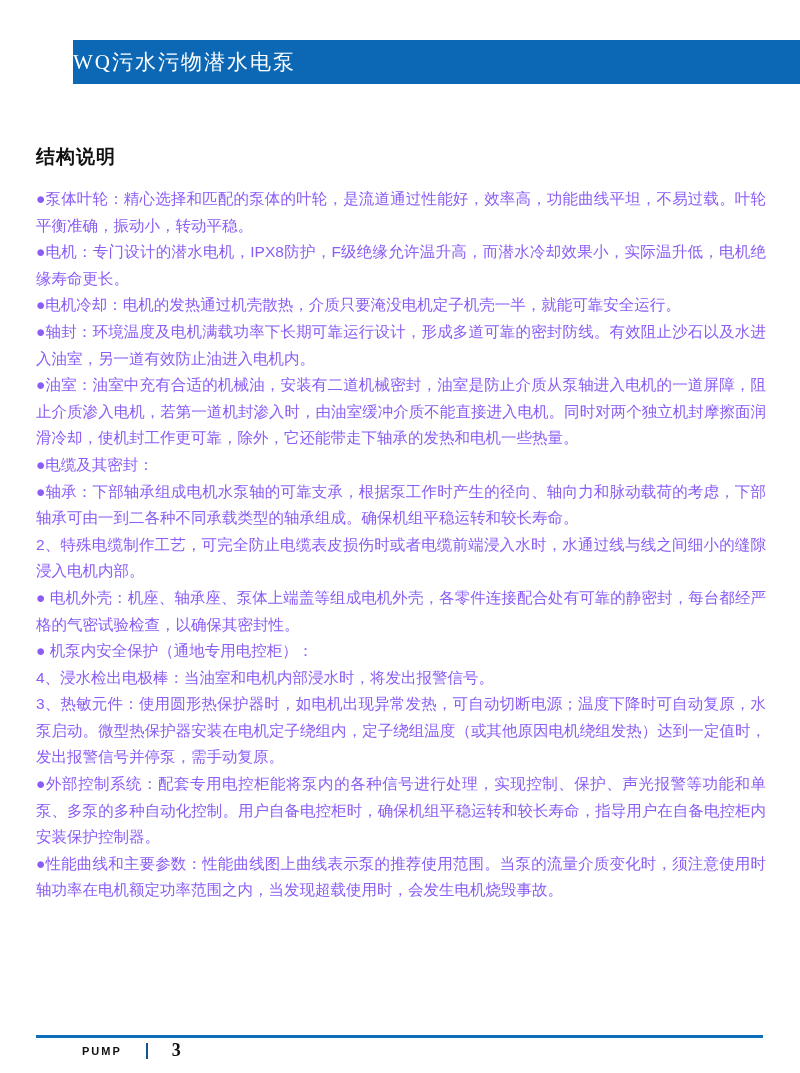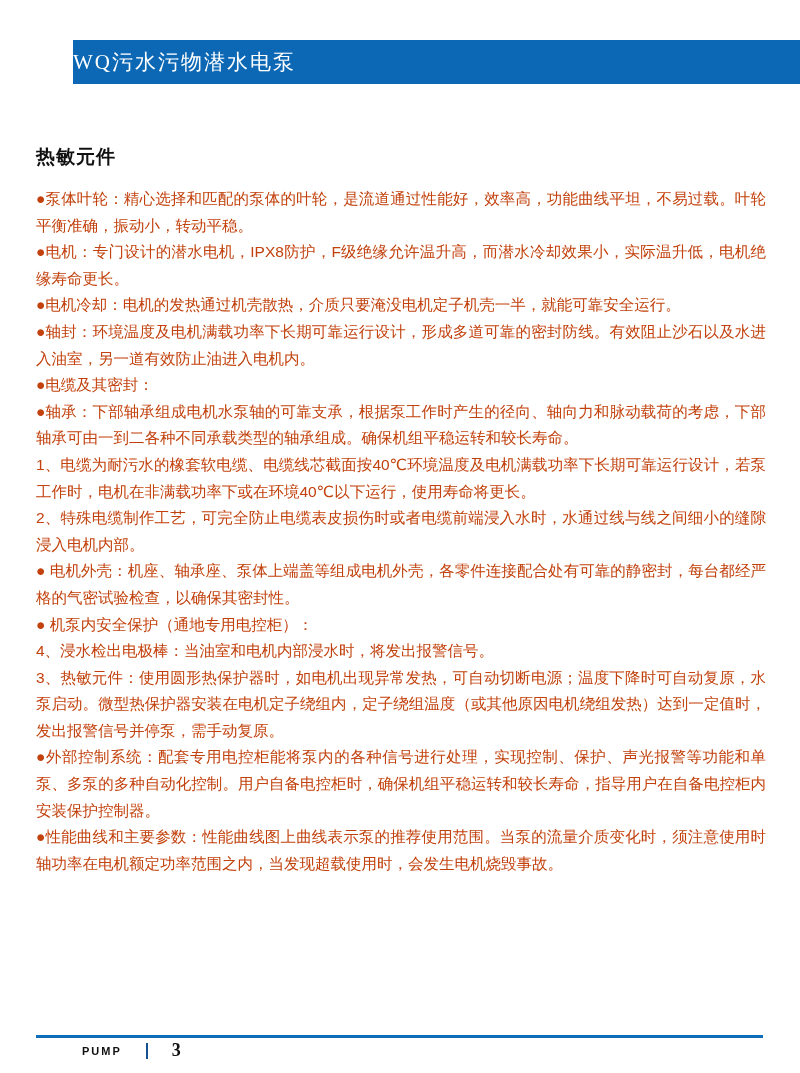--- a/index.html
+++ b/index.html
@@ -50,21 +50,21 @@
     font-weight: bold;
     color: #111111;
     letter-spacing: 1px;
     margin: 0 0 16px 0;
   }
   .para {
     font-size: 15.5px;
     line-height: 26.6px;
     text-align: justify;
     text-justify: inter-ideograph;
-    color: #c2410c;
+    color: #8b5cf6;
     margin: 0;
   }
   
   .footer-line {
     position: absolute;
     left: 36px;
     top: 1035px;
     width: 727px;
     height: 3px;
     background: #0e6db8;
@@ -100,29 +100,29 @@
 </head>
 <body>
 
 <div class="page">
 
   <div class="header-bar">
     <span class="header-title">WQ污水污物潜水电泵</span>
   </div>
 
   <div class="content">
-    <h1 class="section-heading">热敏元件</h1>
+    <h1 class="section-heading">结构说明</h1>
 
     <p class="para">●泵体叶轮：精心选择和匹配的泵体的叶轮，是流道通过性能好，效率高，功能曲线平坦，不易过载。叶轮平衡准确，振动小，转动平稳。</p>
     <p class="para">●电机：专门设计的潜水电机，IPX8防护，F级绝缘允许温升高，而潜水冷却效果小，实际温升低，电机绝缘寿命更长。</p>
     <p class="para">●电机冷却：电机的发热通过机壳散热，介质只要淹没电机定子机壳一半，就能可靠安全运行。</p>
     <p class="para">●轴封：环境温度及电机满载功率下长期可靠运行设计，形成多道可靠的密封防线。有效阻止沙石以及水进入油室，另一道有效防止油进入电机内。</p>
+    <p class="para">●油室：油室中充有合适的机械油，安装有二道机械密封，油室是防止介质从泵轴进入电机的一道屏障，阻止介质渗入电机，若第一道机封渗入时，由油室缓冲介质不能直接进入电机。同时对两个独立机封摩擦面润滑冷却，使机封工作更可靠，除外，它还能带走下轴承的发热和电机一些热量。</p>
     <p class="para">●电缆及其密封：</p>
     <p class="para">●轴承：下部轴承组成电机水泵轴的可靠支承，根据泵工作时产生的径向、轴向力和脉动载荷的考虑，下部轴承可由一到二各种不同承载类型的轴承组成。确保机组平稳运转和较长寿命。</p>
-    <p class="para">1、电缆为耐污水的橡套软电缆、电缆线芯截面按40℃环境温度及电机满载功率下长期可靠运行设计，若泵工作时，电机在非满载功率下或在环境40℃以下运行，使用寿命将更长。</p>
     <p class="para">2、特殊电缆制作工艺，可完全防止电缆表皮损伤时或者电缆前端浸入水时，水通过线与线之间细小的缝隙浸入电机内部。</p>
     <p class="para">● 电机外壳：机座、轴承座、泵体上端盖等组成电机外壳，各零件连接配合处有可靠的静密封，每台都经严格的气密试验检查，以确保其密封性。</p>
     <p class="para">● 机泵内安全保护（通地专用电控柜）：</p>
     <p class="para">4、浸水检出电极棒：当油室和电机内部浸水时，将发出报警信号。</p>
     <p class="para">3、热敏元件：使用圆形热保护器时，如电机出现异常发热，可自动切断电源；温度下降时可自动复原，水泵启动。微型热保护器安装在电机定子绕组内，定子绕组温度（或其他原因电机绕组发热）达到一定值时，发出报警信号并停泵，需手动复原。</p>
     <p class="para">●外部控制系统：配套专用电控柜能将泵内的各种信号进行处理，实现控制、保护、声光报警等功能和单泵、多泵的多种自动化控制。用户自备电控柜时，确保机组平稳运转和较长寿命，指导用户在自备电控柜内安装保护控制器。</p>
     <p class="para">●性能曲线和主要参数：性能曲线图上曲线表示泵的推荐使用范围。当泵的流量介质变化时，须注意使用时轴功率在电机额定功率范围之内，当发现超载使用时，会发生电机烧毁事故。</p>
   </div>
 
   <div class="footer-line"></div>

